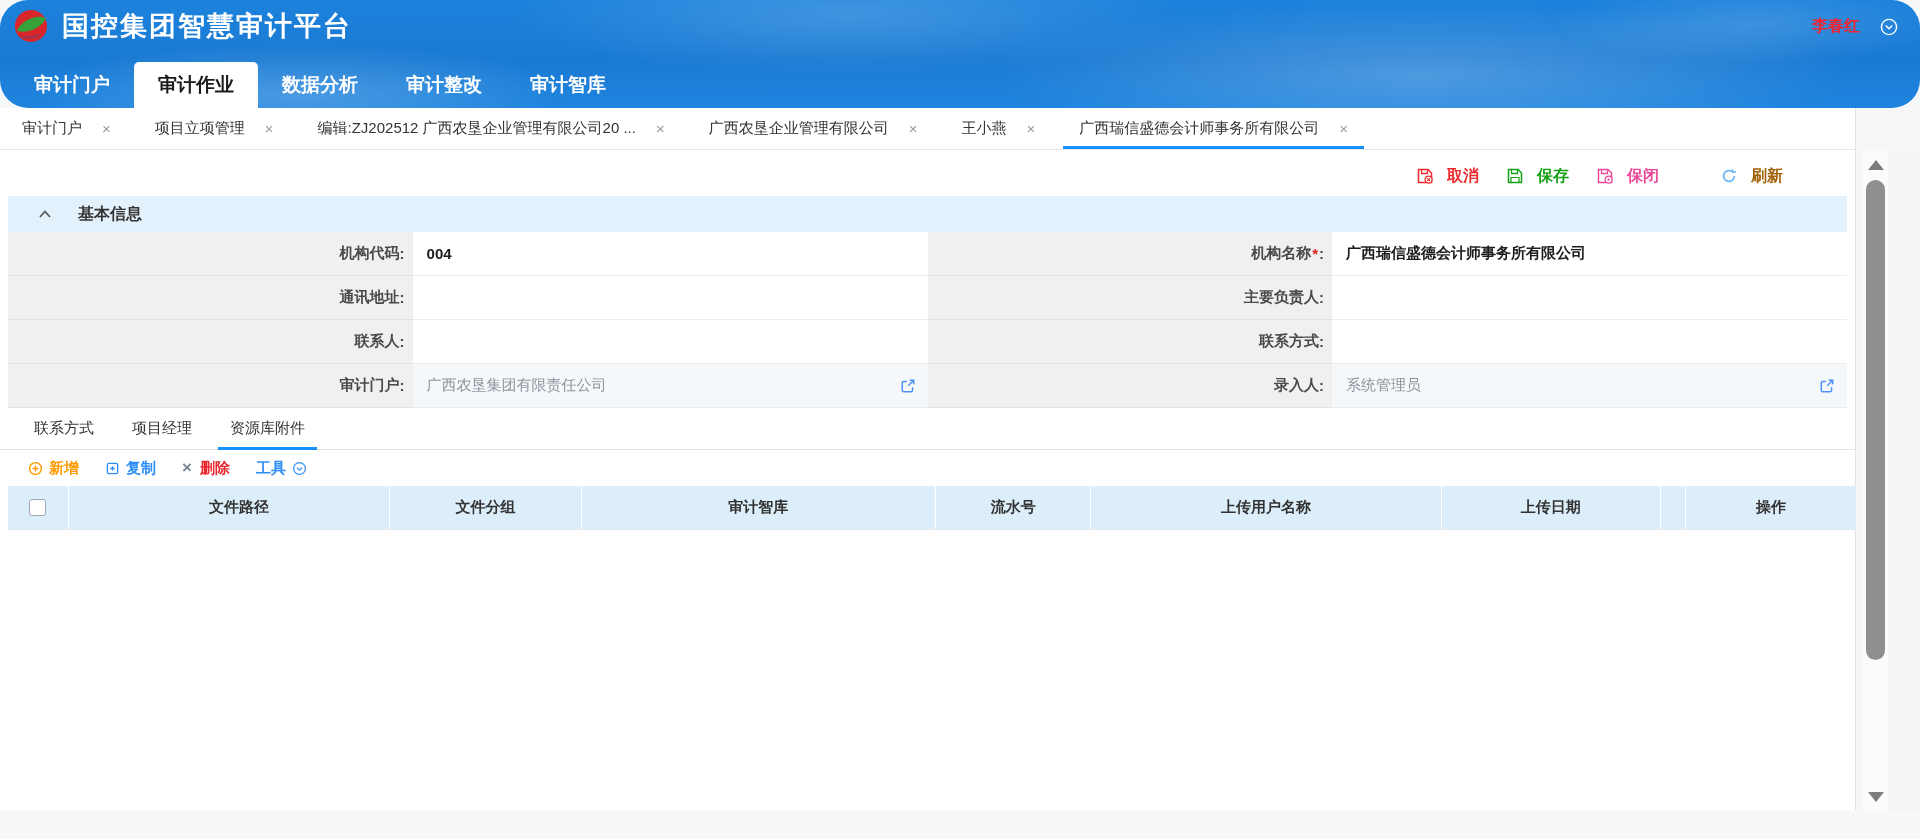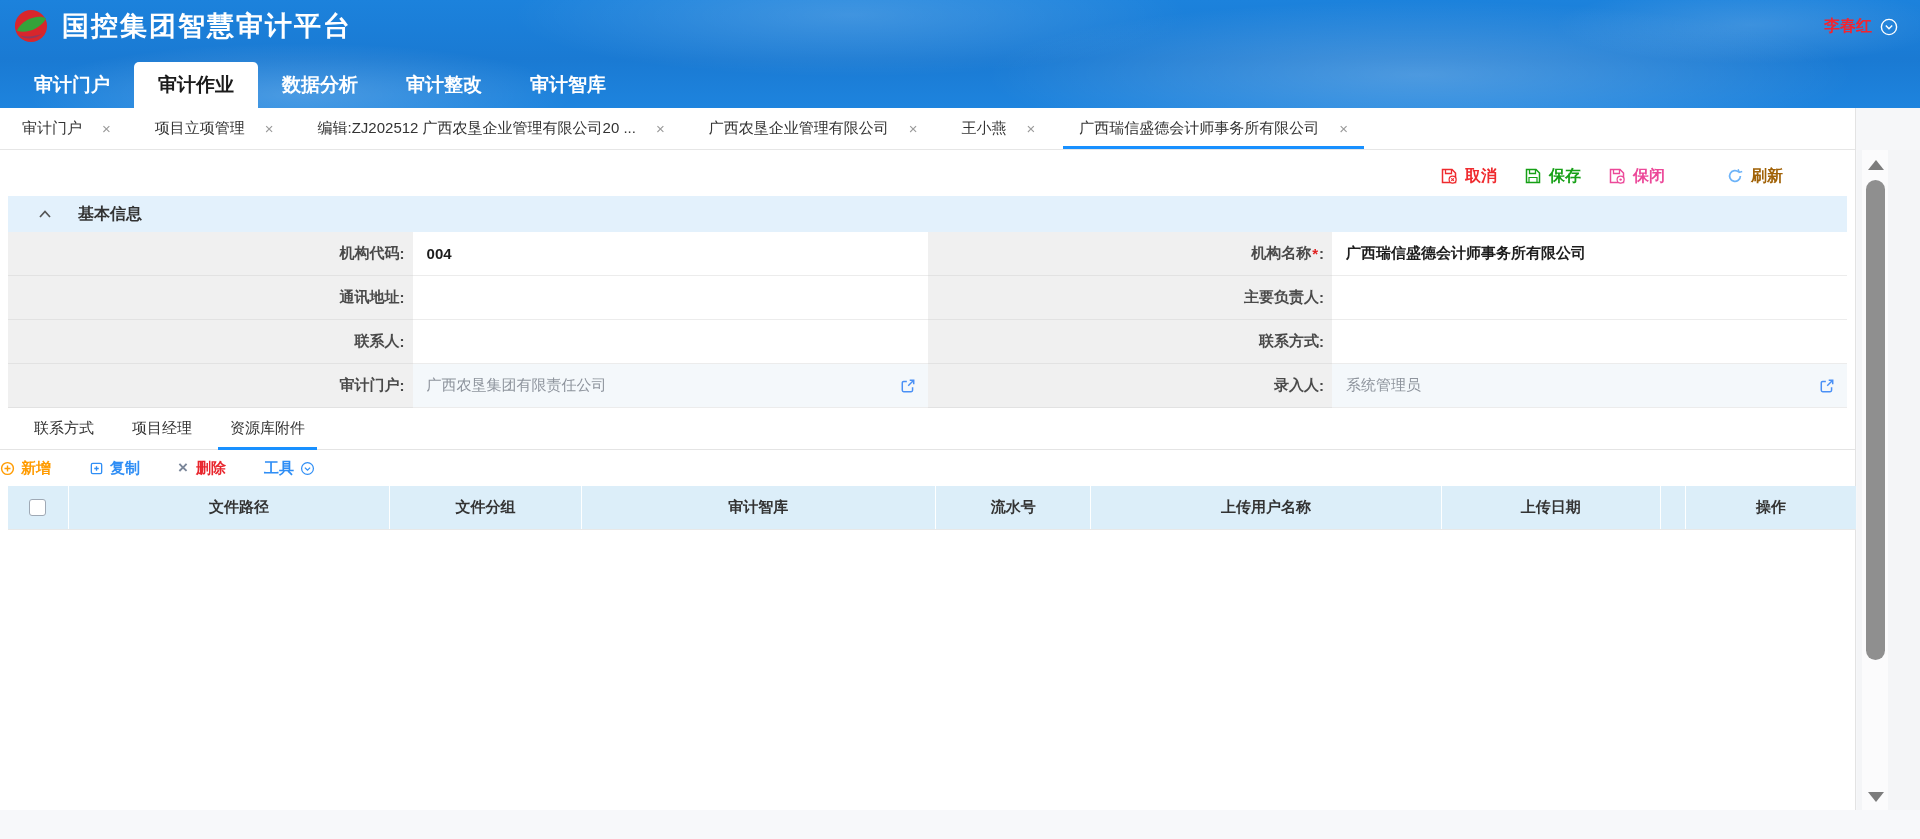--- a/index.html
+++ b/index.html
@@ -9,45 +9,46 @@
 
   
   .app-header {
     position:relative; height:108px; width:1920px;
     background:
       radial-gradient(ellipse 420px 80px at 300px 95px, rgba(255,255,255,.20), transparent 65%),
       radial-gradient(ellipse 520px 95px at 850px 15px, rgba(255,255,255,.16), transparent 65%),
       radial-gradient(ellipse 700px 120px at 1420px 75px, rgba(255,255,255,.22), transparent 62%),
       radial-gradient(ellipse 300px 60px at 1750px 25px, rgba(255,255,255,.15), transparent 65%),
       linear-gradient(180deg,#1c82dc 0%, #1a7ad3 55%, #1e84de 100%);
+    border-radius: 28px;
   }
   .brand { position:absolute; left:14px; top:8px; display:flex; align-items:center; }
   .logo { width:34px; height:34px; display:block; }
   .app-title { margin-left:14px; color:#fff; font-size:27px; font-weight:bold; letter-spacing:2px; }
-  .user-area { position:absolute; right:22px; top:16px; display:flex; align-items:center; gap:8px; }
+  .user-area { position:absolute; right:22px; top:16px; display:flex; align-items:center; gap:20px; }
   .user-name { color:#f32430; font-size:16px; font-weight:bold; }
   .user-chevron { width:18px; height:18px; color:#fff; }
 
   .main-nav { position:absolute; left:0; bottom:0; display:flex; align-items:flex-end; height:46px; padding-left:10px; }
   .nav-item { height:46px; display:flex; align-items:center; padding:0 24px; color:#fff; font-size:19px; font-weight:bold; cursor:pointer; }
   .nav-item.active { background:#fff; color:#1b1b1b; border-radius:5px 5px 0 0; }
 
   
   .main { position:relative; width:1856px; background:#fff; border-right:1px solid #e3e3e3; height:702px; }
 
   
   .doc-tabs { height:42px; display:flex; align-items:stretch; border-bottom:1px solid #e6e6e6; padding-left:6px; background:#fff; }
   .dtab { position:relative; display:flex; align-items:center; padding:0 16px; margin-right:12px; cursor:pointer; }
   .dtab-label { font-size:15px; color:#333; white-space:nowrap; }
   .dtab-close { margin-left:20px; color:#9a9a9a; font-size:15px; line-height:1; cursor:pointer; }
   .dtab.active::after { content:""; position:absolute; left:0; right:0; bottom:0; height:3px; background:#1890ff; }
 
   
   .action-bar { height:40px; display:flex; align-items:center; justify-content:flex-end; gap:28px; padding-right:72px; background:#fff; }
-  .abtn { display:flex; align-items:center; gap:8px; font-size:16px; font-weight:bold; cursor:pointer; background:none; border:none; font-family:inherit;margin-top:12px; }
+  .abtn { display:flex; align-items:center; gap:14px; font-size:16px; font-weight:bold; cursor:pointer; background:none; border:none; font-family:inherit;margin-top:12px; }
   .abtn svg { display:block; }
   .abtn.cancel { color:#ef2b2f; }
   .abtn.save { color:#16a016; }
   .abtn.saveclose { color:#ec4899; }
   .abtn.refresh { color:#a16207; margin-left:34px; }
   .abtn.refresh svg { color:#6db3f8; }
 
   
   .section-gap { height:6px; background:#fff; }
   .section-bar { height:36px; margin:0 8px; background:#e3f1fc; display:flex; align-items:center; }
@@ -65,21 +66,21 @@
   .fro-text { padding-left:14px; font-size:15px; color:#8e949d; }
   .link-icon { position:absolute; right:12px; top:50%; transform:translateY(-50%); width:16px; height:16px; color:#4a90f5; cursor:pointer; }
   .link-icon svg { width:16px; height:16px; display:block; }
 
   
   .sub-tabs { height:42px; display:flex; align-items:stretch; border-bottom:1px solid #e4e4e4; padding-left:22px; background:#fff; }
   .stab { position:relative; display:flex; align-items:center; padding:0 12px; margin-right:14px; font-size:15px; color:#333; cursor:pointer; white-space:nowrap; }
   .stab.active::after { content:""; position:absolute; left:0; right:0; bottom:-1px; height:3px; background:#1890ff; }
 
   
-  .grid-toolbar { height:36px; display:flex; align-items:center; gap:38px; background:#fff; }
+  .grid-toolbar { height:36px; display:flex; align-items:center; gap:26px; padding-left:28px; background:#fff; }
   .gbtn { display:flex; align-items:center; gap:6px; font-size:15px; font-weight:bold; cursor:pointer; background:none; border:none; font-family:inherit; }
   .gbtn svg { display:block; }
   .gbtn.add { color:#ff9b00; }
   .gbtn.copy { color:#2f8ef5;justify-content:center; }
   .gbtn.del { color:#e8262d; }
   .del-x { color:#7a8699; font-size:17px; font-weight:bold; margin-right:2px; }
   .gbtn.tools { color:#2f8ef5; }
 
   
   .th-row { display:flex; height:44px; background:#dceef9; margin-left:8px; width:1848px; border-bottom:1px solid #e8e8e8; }

